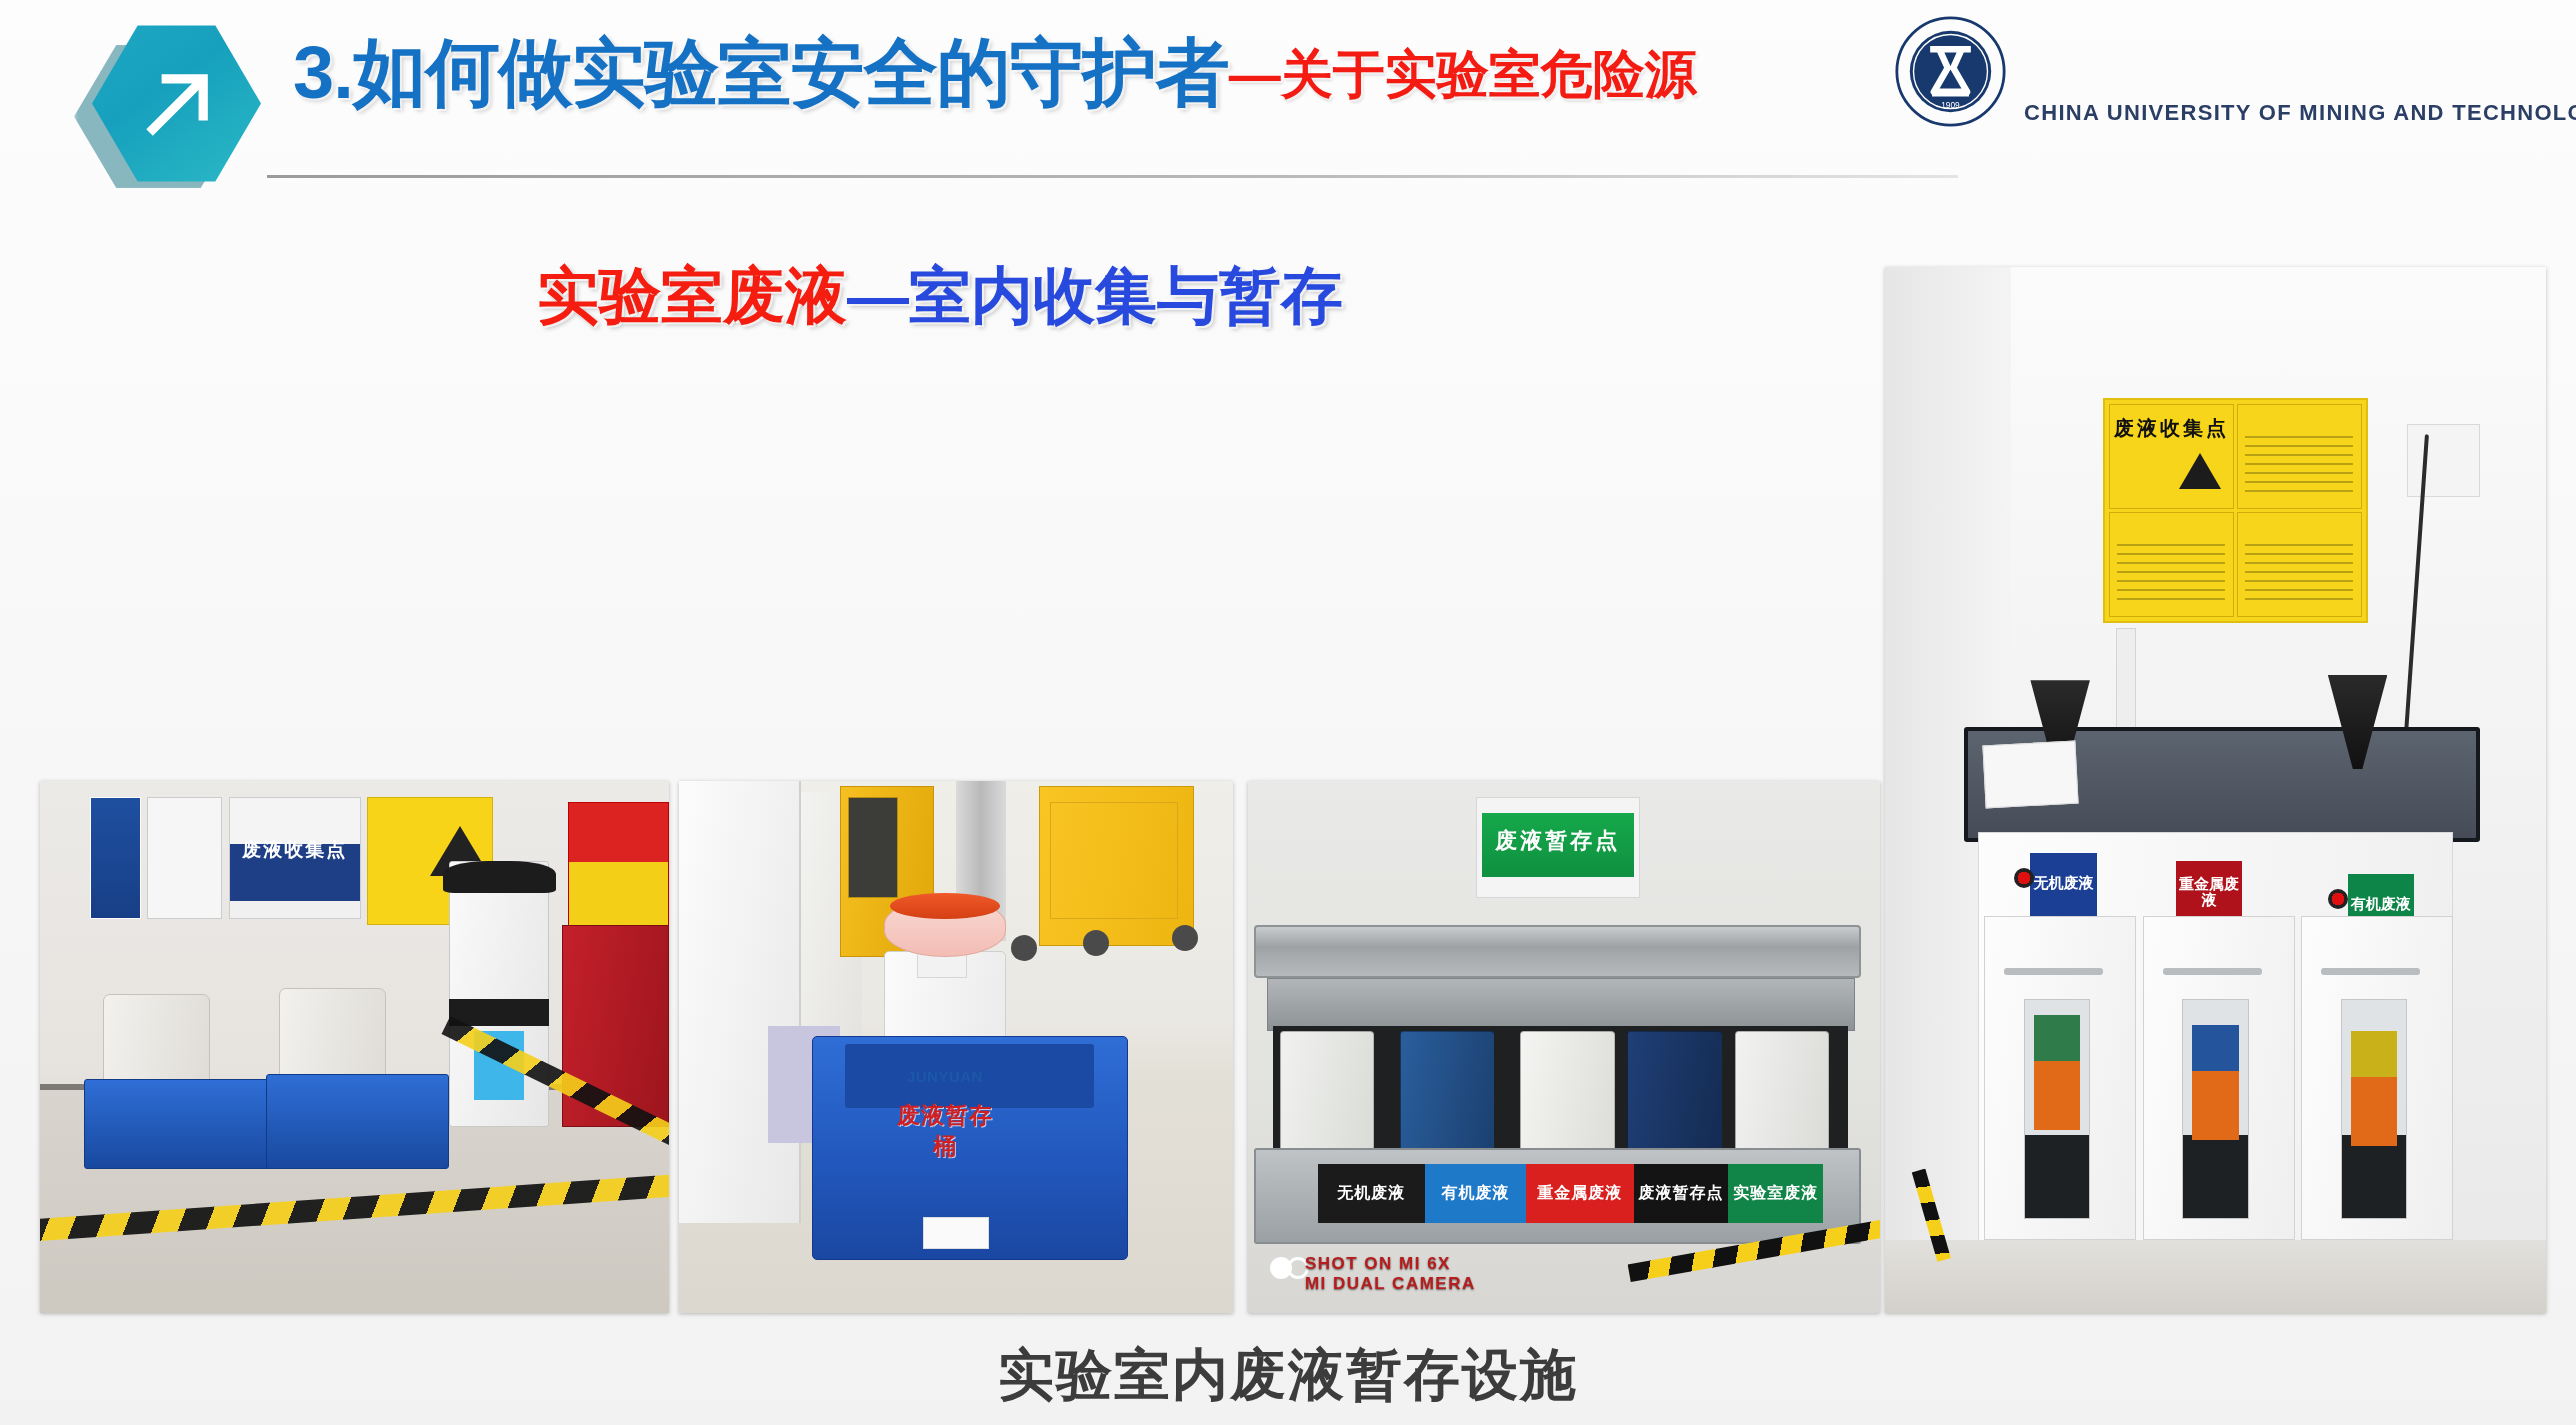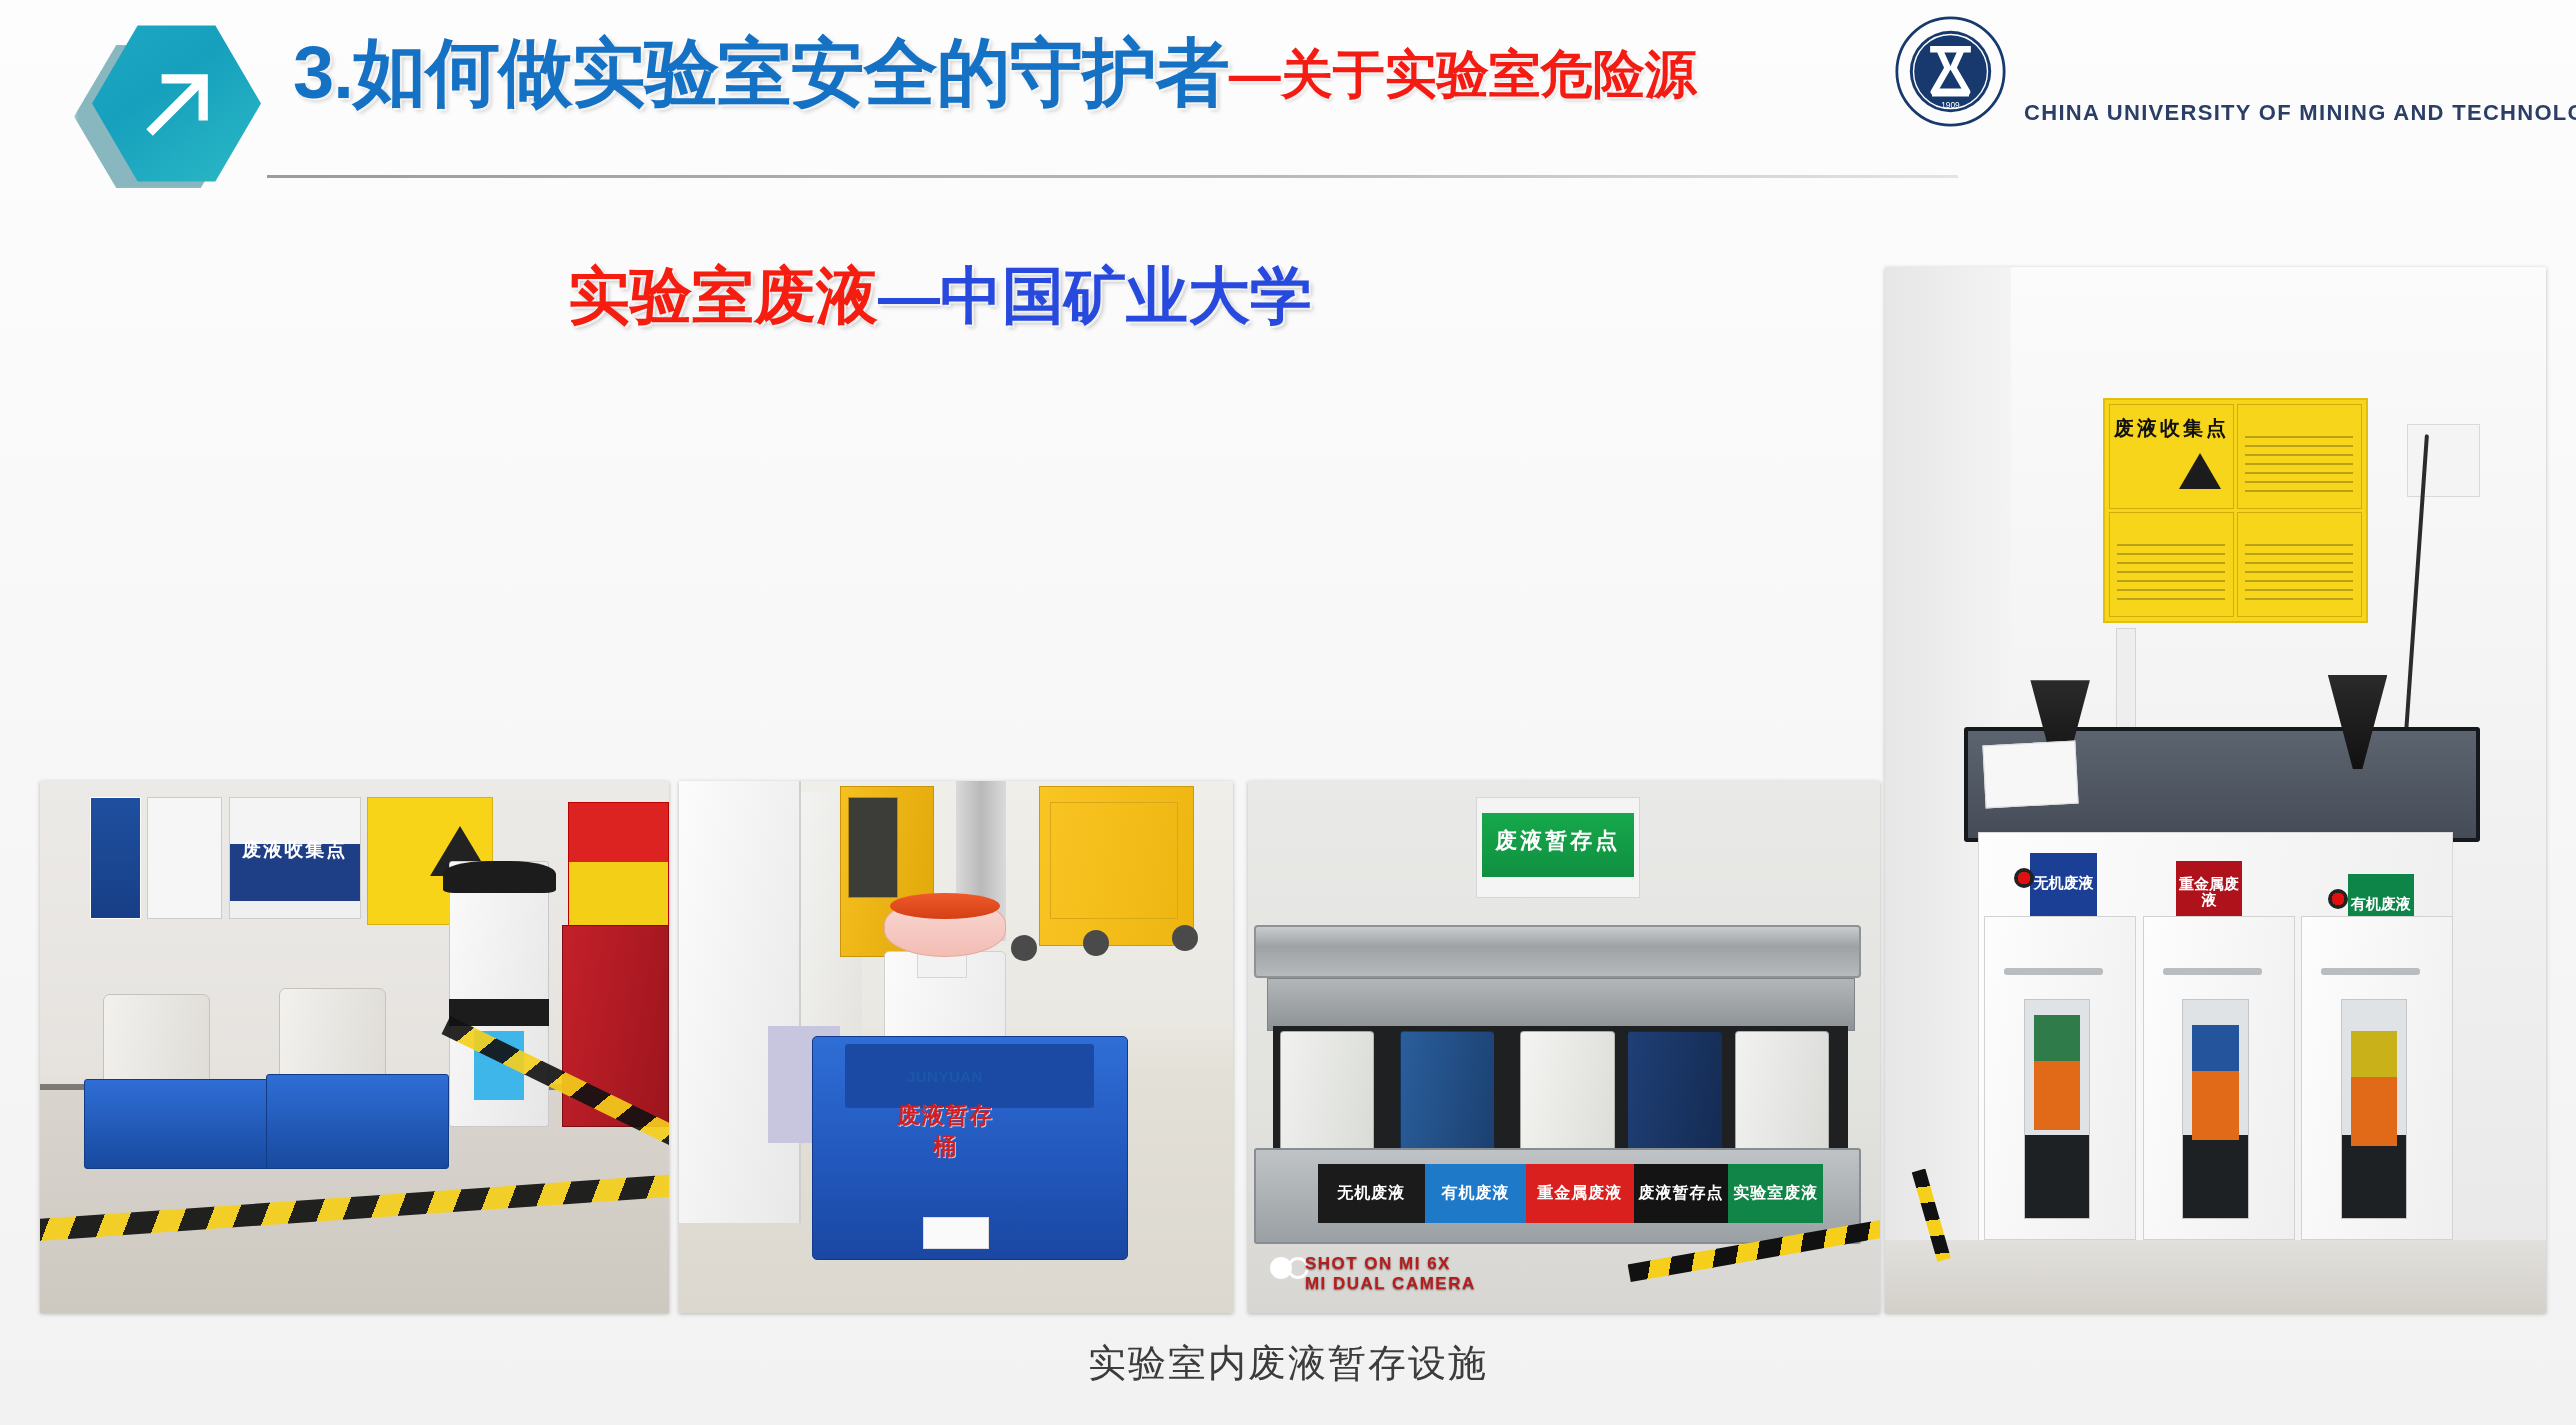--- a/index.html
+++ b/index.html
@@ -61,21 +61,21 @@
   
   .photo { position:absolute; overflow:hidden; background:#cfcfcf;
            box-shadow:0 1px 4px rgba(0,0,0,.25); }
 
   .p1 { left:40px;   top:781px; width:629px; height:532px; }
   .p2 { left:679px;  top:781px; width:554px; height:532px; }
   .p3 { left:1248px; top:781px; width:632px; height:532px; }
   .p4 { left:1885px; top:267px; width:661px; height:1046px; }
 
   .caption { position:absolute; left:0; top:1338px; width:2576px; text-align:center;
-             font-size:38px; color:#3c3c3c; letter-spacing:2px; }
+             font-size:56px; color:#3c3c3c; letter-spacing:2px;font-weight:bold; }
 
   
   .p1 .wall { position:absolute; inset:0;
       background:linear-gradient(180deg,#eceae7 0%, #e6e3df 55%, #ddd9d4 62%, #d6d2cc 100%); }
   .p1 .base { position:absolute; left:0; top:57%; width:100%; height:8px; background:#2a2622; opacity:.55; }
   .p1 .floor { position:absolute; left:0; top:58%; width:100%; height:42%;
       background:linear-gradient(180deg,#d9d5ce 0%, #cdc8c0 100%); }
   .p1 .sgn-blue { position:absolute; left:8%; top:3%; width:8%; height:23%;
       background:linear-gradient(180deg,#1f4fa0,#173f86); border:1px solid #fff; }
   .p1 .sgn-wht { position:absolute; left:17%; top:3%; width:12%; height:23%;
@@ -299,21 +299,21 @@
         <circle cx="60" cy="60" r="40" fill="none" stroke="#fff" stroke-width="1.5"></circle>
         <path d="M38 36 L82 36 M48 36 L57 56 L42 82 L78 82 L63 56 L72 36" stroke="#fff" stroke-width="7" fill="none" stroke-linejoin="round"></path>
         <path d="M40 84 L80 84" stroke="#fff" stroke-width="6"></path>
         <text x="60" y="100" font-size="9" fill="#fff" text-anchor="middle" font-family="Liberation Sans, sans-serif">1909</text>
       </svg>
       <div class="logo-en">CHINA UNIVERSITY OF MINING AND TECHNOLOGY</div>
     </div>
   </div>
 
   <div class="main-title">
-    <span class="mt-red">实验室废液</span><span class="mt-blue">—中国矿业大学</span>
+    <span class="mt-red">实验室废液</span><span class="mt-blue">—室内收集与暂存</span>
   </div>
 
 
   <div class="photo p1">
     <div class="wall"></div>
     <div class="base"></div>
     <div class="floor"></div>
     <div class="sgn-blue"></div>
     <div class="sgn-wht"></div>
     <div class="sgn-nav"></div>

